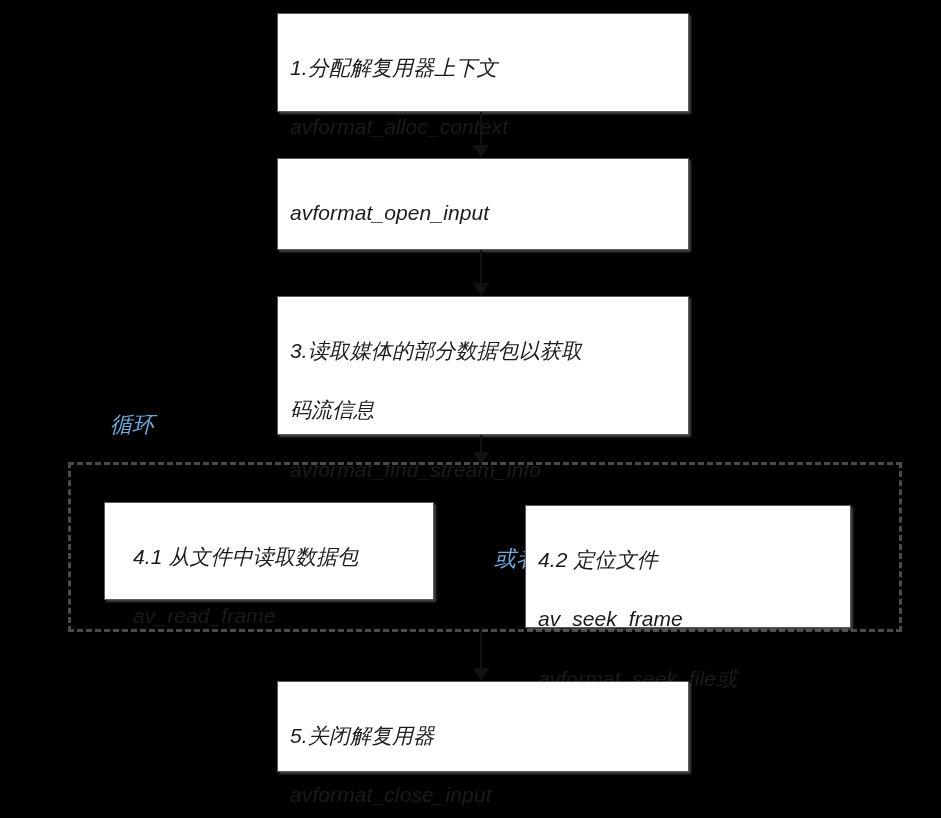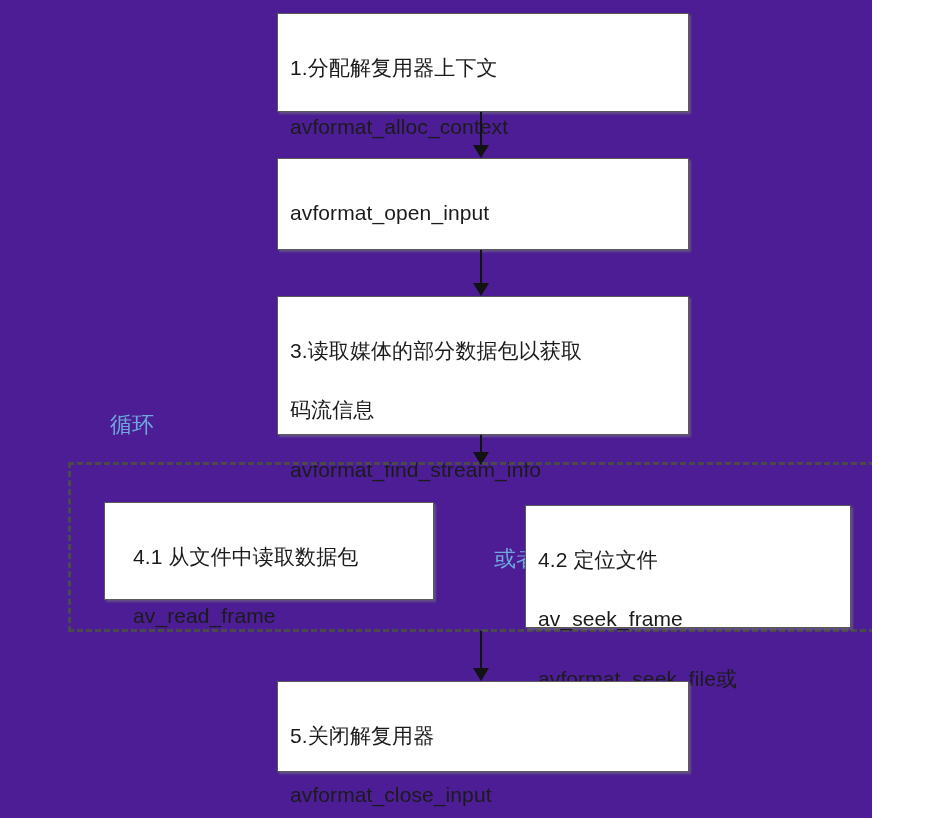--- a/index.html
+++ b/index.html
@@ -5,24 +5,25 @@
   html, body {
     margin: 0;
     padding: 0;
     background: #ffffff;
   }
   body {
     font-family: "Liberation Sans", "DejaVu Sans", sans-serif;
   }
   #canvas {
     position: relative;
-    width: 872px;
+    width: 941px;
     height: 818px;
-    background: #4c1d95;
+    background: #000000;
     overflow: hidden;
+    font-style: italic;
   }
 
   
   .node {
     position: absolute;
     box-sizing: border-box;
     background: #ffffff;
     border: 1px solid #5a5a5a;
     box-shadow: 2px 2px 2px rgba(120,120,125,0.55);
     padding: 9px 10px 6px 12px;

